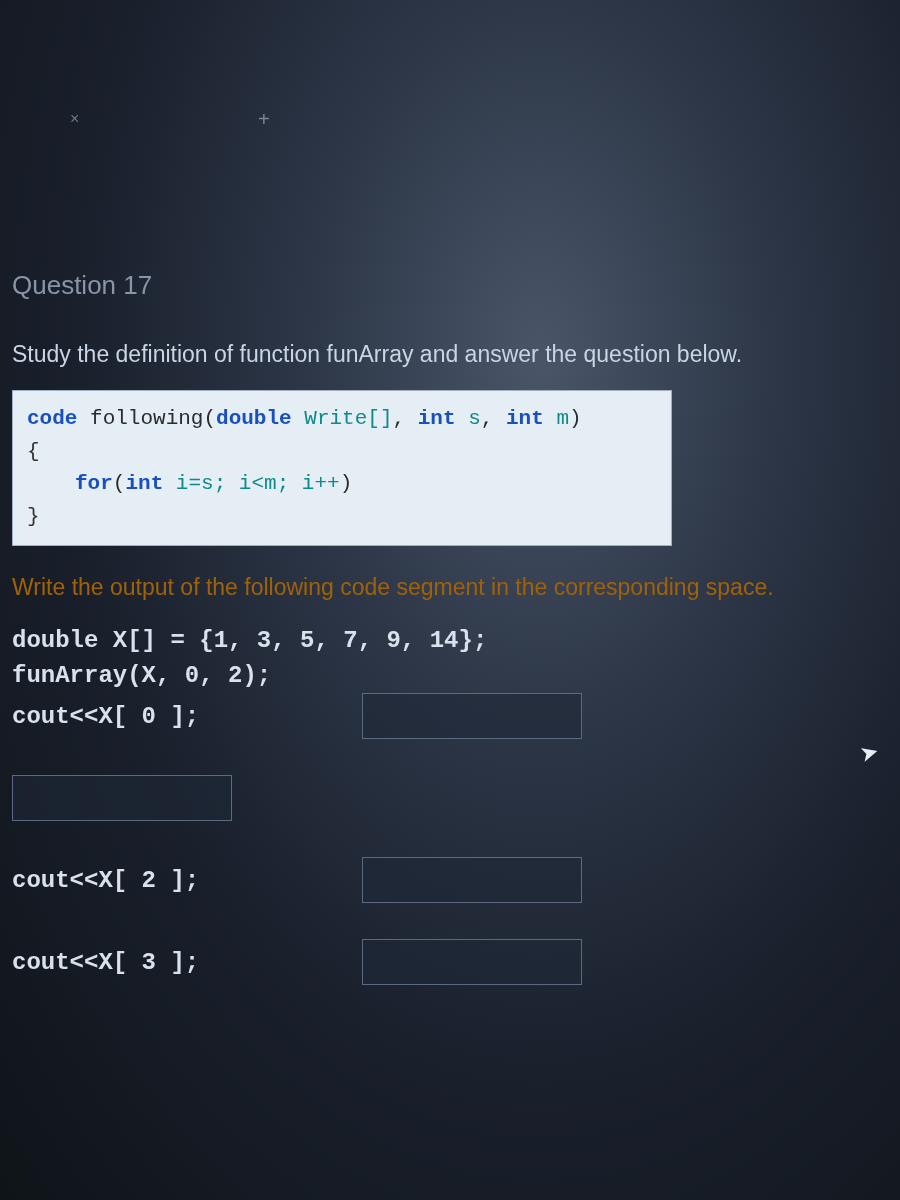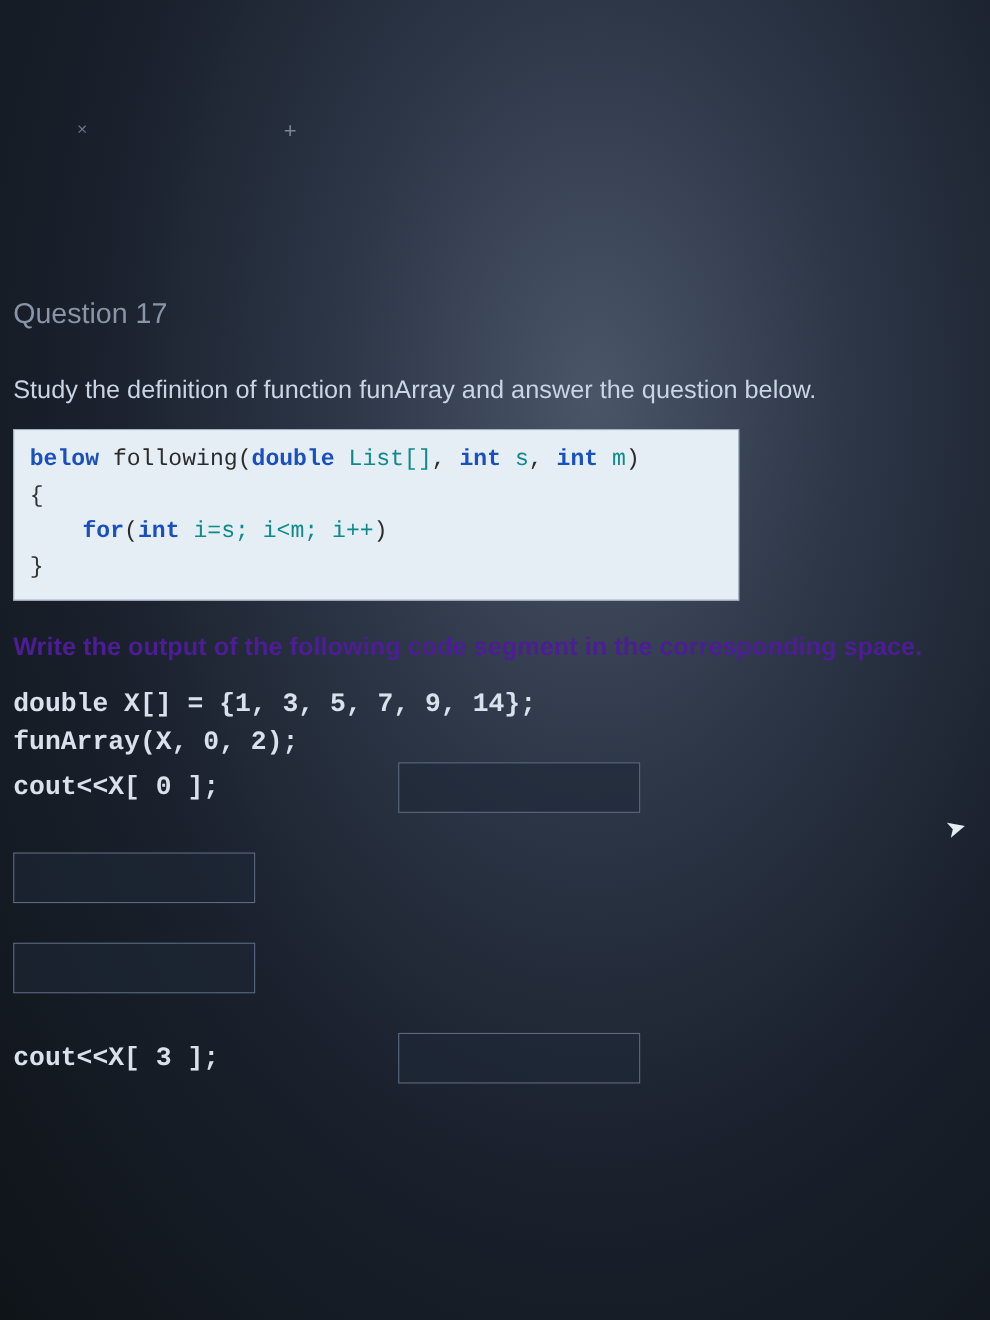--- a/index.html
+++ b/index.html
@@ -63,23 +63,23 @@
     margin-bottom: 28px;
     width: 660px;
     box-sizing: border-box;
   }
   .kw-blue { color: #1a4fbf; font-weight: bold; }
   .kw-teal { color: #0e8a8a; }
   .kw-dark { color: #2b2b2b; }
   .brace   { color: #333; }
   .prompt2 {
     font-size: 23px;
-    color: #4c1d95;
+    color: #a16207;
     margin-bottom: 26px;
-    font-weight: 700;
+    font-weight: 400;
   }
   .snippet {
     font-family: "Courier New", monospace;
     font-size: 24px;
     color: #d9e2ec;
     font-weight: bold;
     margin-bottom: 8px;
   }
   .row {
     display: flex;
@@ -129,21 +129,21 @@
   <div class="addr-hint"></div>
 
   <div class="content">
 
     <div class="q-title">Question 17</div>
 
     <div class="instruction">Study the definition of function funArray and answer the question below.</div>
 
     <div class="codeblock">
       <div>
-        <span class="kw-blue">below</span><span class="kw-dark"> following</span><span class="kw-dark">(</span><span class="kw-blue">double</span><span class="kw-teal"> List[]</span><span class="kw-dark">, </span><span class="kw-blue">int</span><span class="kw-teal"> s</span><span class="kw-dark">, </span><span class="kw-blue">int</span><span class="kw-teal"> m</span><span class="kw-dark">)</span>
+        <span class="kw-blue">code</span><span class="kw-dark"> following</span><span class="kw-dark">(</span><span class="kw-blue">double</span><span class="kw-teal"> Write[]</span><span class="kw-dark">, </span><span class="kw-blue">int</span><span class="kw-teal"> s</span><span class="kw-dark">, </span><span class="kw-blue">int</span><span class="kw-teal"> m</span><span class="kw-dark">)</span>
       </div>
       <div class="brace">{</div>
       <div style="padding-left:48px;">
         <span class="kw-blue">for</span><span class="kw-dark">(</span><span class="kw-blue">int</span><span class="kw-teal"> i=s; i&lt;m; i++</span><span class="kw-dark">)</span>
       </div>
       <div class="brace">}</div>
     </div>
 
     <div class="prompt2">Write the output of the following code segment in the corresponding space.</div>
 
@@ -153,20 +153,21 @@
     <div class="row" style="margin-top:4px;">
       <div class="label">cout&lt;&lt;X[ 0 ];</div>
       <input type="text" value="" style="">
     </div>
 
     <div class="row">
       <input type="text" value="" style="">
     </div>
 
     <div class="row">
+      <div class="label">cout&lt;&lt;X[ 2 ];</div>
       <input type="text" value="" style="">
     </div>
 
     <div class="row">
       <div class="label">cout&lt;&lt;X[ 3 ];</div>
       <input type="text" value="" style="">
     </div>
 
   </div>
 

